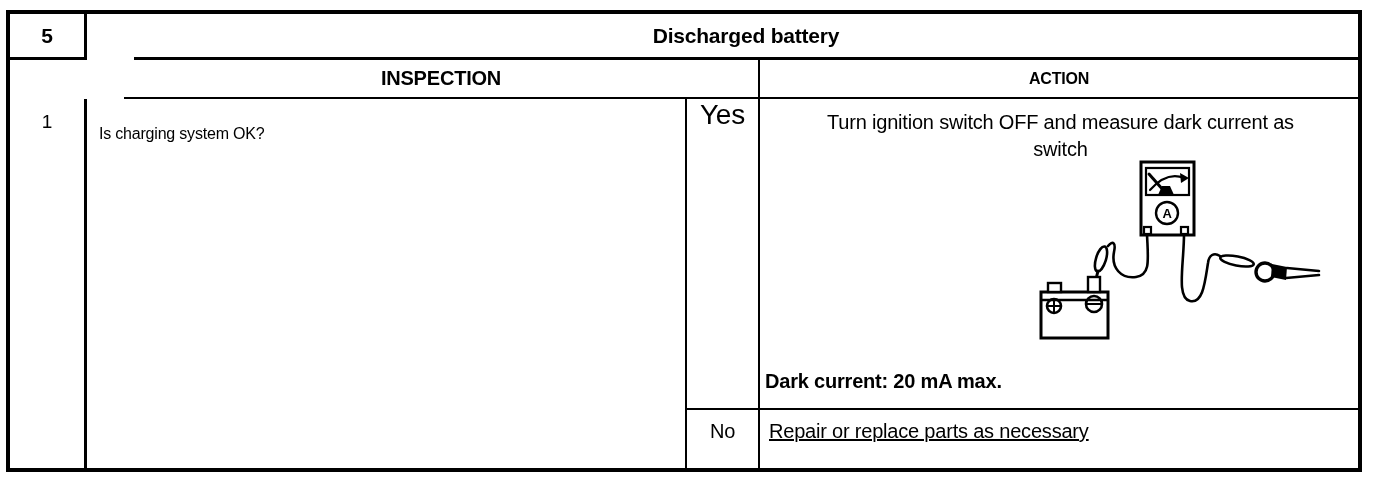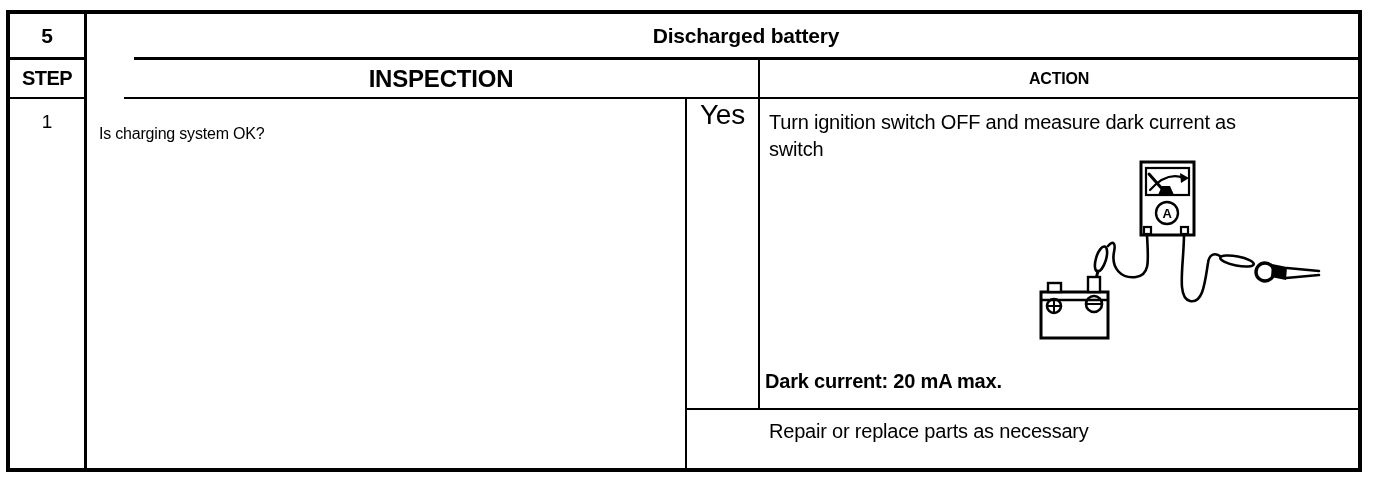--- a/index.html
+++ b/index.html
@@ -50,21 +50,21 @@
     font-weight: bold; font-size: 21px; margin-left: 47px;
   }
   .cell-h-step {
     grid-column: 1; grid-row: 2;
     display: flex; align-items: center; justify-content: center;
     font-weight: bold; font-size: 20px; letter-spacing: -0.5px;
   }
   .cell-h-inspection {
     grid-column: 2 / span 2; grid-row: 2;
     display: flex; align-items: center; justify-content: center;
-    font-weight: bold; font-size: 24px; margin-left: 37px;
+    font-weight: bold; font-size: 20px; margin-left: 37px;
   }
   .cell-h-action {
     grid-column: 4; grid-row: 2;
     display: flex; align-items: center; justify-content: center;
     font-weight: bold; font-size: 16px;
   }
   .cell-row-step {
     grid-column: 1; grid-row: 3 / span 2;
     text-align: center; padding-top: 12px; font-size: 19px;
   }
@@ -73,29 +73,29 @@
     padding: 26px 10px 0 12px; font-size: 16px;
   }
   .cell-yes {
     grid-column: 3; grid-row: 3;
     text-align: center; padding-top: 0; font-size: 28px;
   }
   .cell-yes-action {
     grid-column: 4; grid-row: 3;
     position: relative;
     padding: 10px 6px 0 9px;
-    font-size: 20px; line-height: 27px;
+    font-size: 20px; line-height: 27px; text-align: center;
   }
   .cell-no {
     grid-column: 3; grid-row: 4;
     text-align: center; padding-top: 10px; font-size: 20px;
   }
   .cell-no-action {
     grid-column: 4; grid-row: 4;
-    padding: 10px 6px 0 9px; font-size: 20px;
+    padding: 10px 6px 0 9px; font-size: 20px; text-decoration: underline;
   }
   .spec-line {
     position: absolute;
     left: 5px;
     bottom: 13px;
     font-weight: bold;
     font-size: 20px;
     letter-spacing: -0.2px;
   }
   .action-line { display: block; }
@@ -109,21 +109,20 @@
 </style>
 </head>
 <body>
 
 <div class="page">
   <div class="doc-table">
 
     <div class="cell cell-step-no br3 bb3">5</div>
     <div class="cell cell-title bb3">Discharged battery</div>
 
-    <div class="cell cell-h-step br3 bb2">STEP</div>
     <div class="cell cell-h-inspection br2 bb2">INSPECTION</div>
     <div class="cell cell-h-action bb2">ACTION</div>
 
     <div class="cell cell-row-step br3">1</div>
     <div class="cell cell-inspection br2">Is charging system OK?</div>
 
     <div class="cell cell-yes br2 bb2">Yes</div>
     <div class="cell cell-yes-action bb2">
       <span class="action-line">Turn ignition switch OFF and measure dark current as</span>
       <span class="action-line">switch</span>
@@ -159,16 +158,17 @@
         </g>
         <path d="M130,46 L146,46 L142,37 L134,37 Z" fill="#000"></path>
         <path d="M152,24 L161,29 L153,34 Z" fill="#000"></path>
         <path d="M244,115 L259,118 L258,131 L243,128 Z" fill="#000"></path>
         <text x="139" y="69" font-size="13" font-weight="bold" text-anchor="middle" fill="#000" font-family="Liberation Sans, sans-serif">A</text>
       </svg>
 
       <div class="spec-line">Dark current: 20 mA max.</div>
     </div>
 
+    <div class="cell cell-no br2">No</div>
     <div class="cell cell-no-action">Repair or replace parts as necessary</div>
 
   </div>
 </div>
 
 </body></html>

